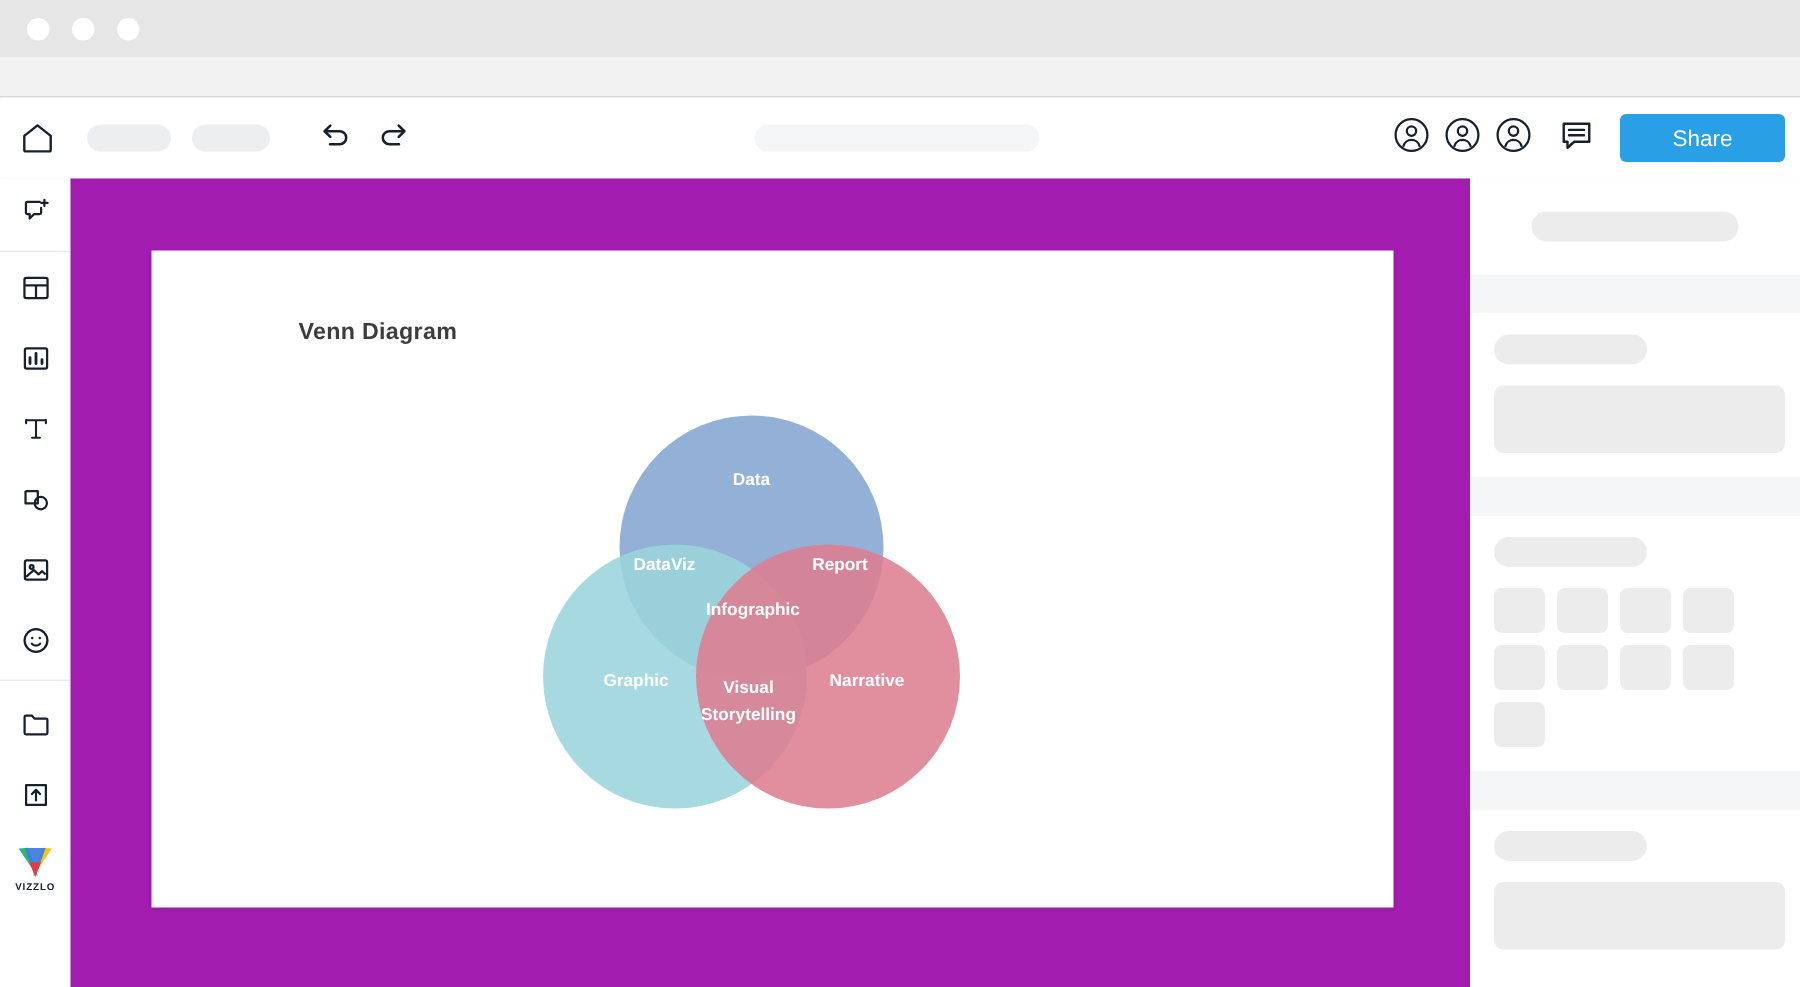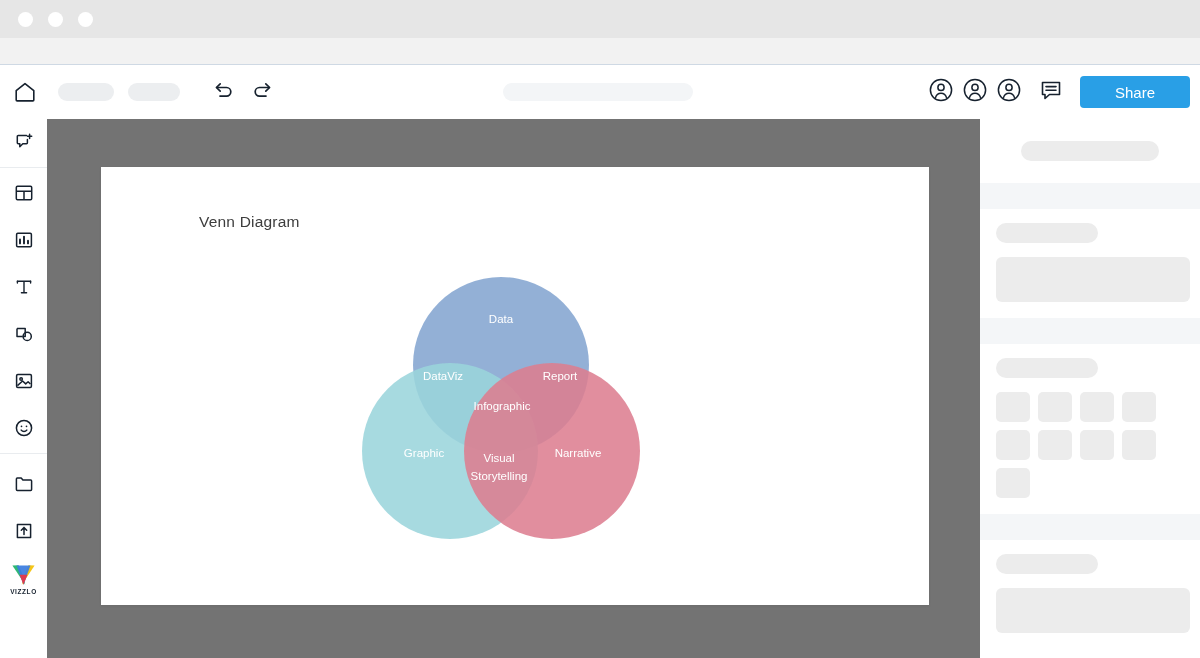--- a/index.html
+++ b/index.html
@@ -65,21 +65,22 @@
     align-items:center;justify-content:center;
   }
   .logo-text{
     font-size:6.5px;font-weight:bold;letter-spacing:.6px;color:#16212e;
     margin-top:1px;font-family:"Liberation Sans",sans-serif;
   }
 
   
   .workspace{
     position:absolute;left:47px;top:119px;width:933px;height:539px;
-    background:#737373;
+    background:#a21caf;
+    font-weight:bold;
   }
   .canvas{
     position:absolute;left:54px;top:48px;width:828px;height:438px;
     background:#ffffff;box-shadow:0 1px 3px rgba(0,0,0,.07);
   }
   .chart-title{
     position:absolute;left:98px;top:46px;
     font-size:15.5px;color:#3d3d3d;letter-spacing:.2px;
   }
   .venn{position:absolute;left:255px;top:88px;width:290px;height:290px;}

